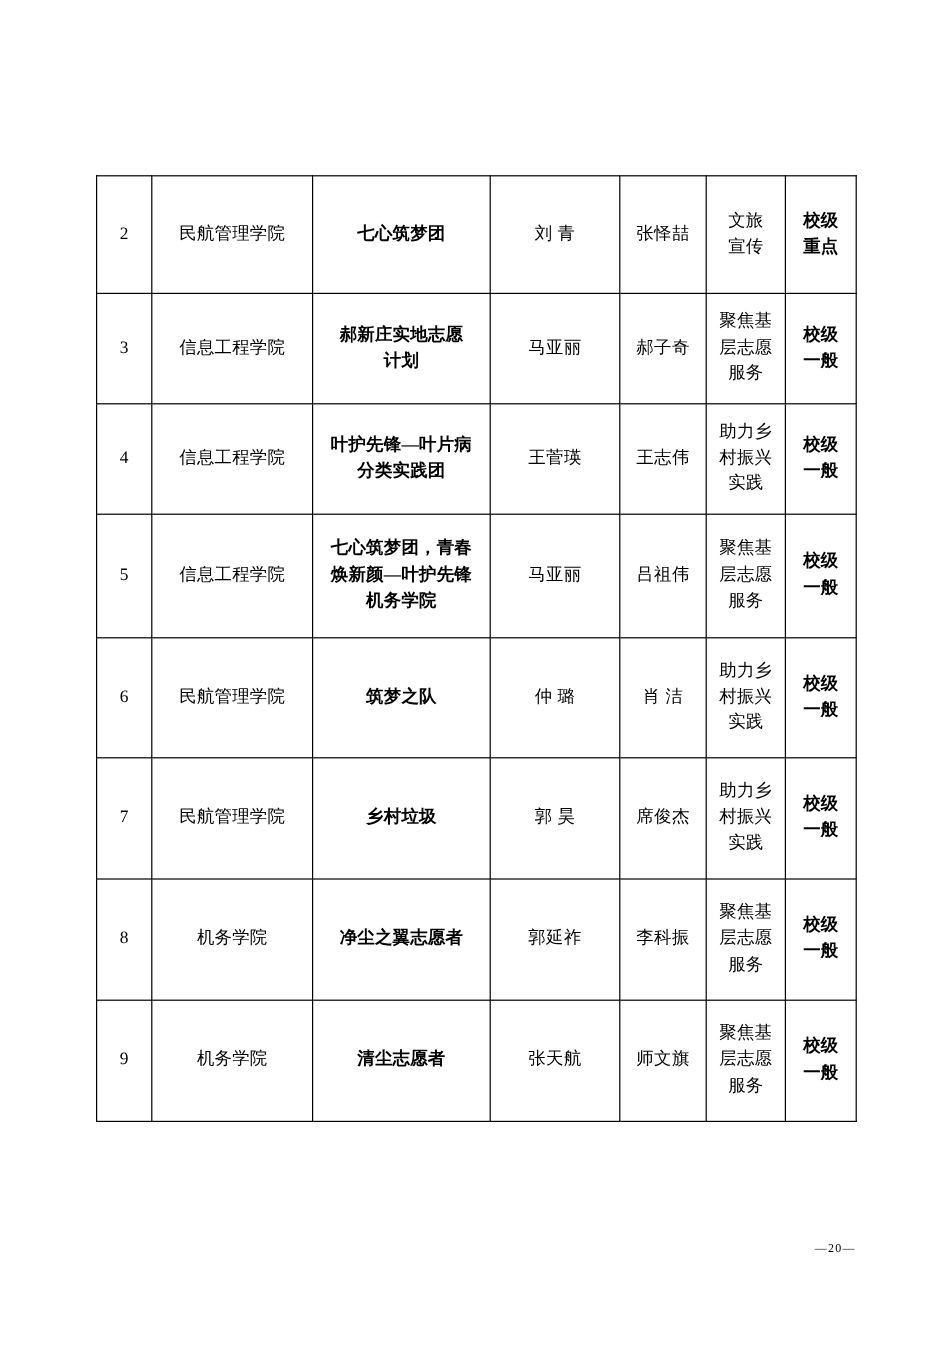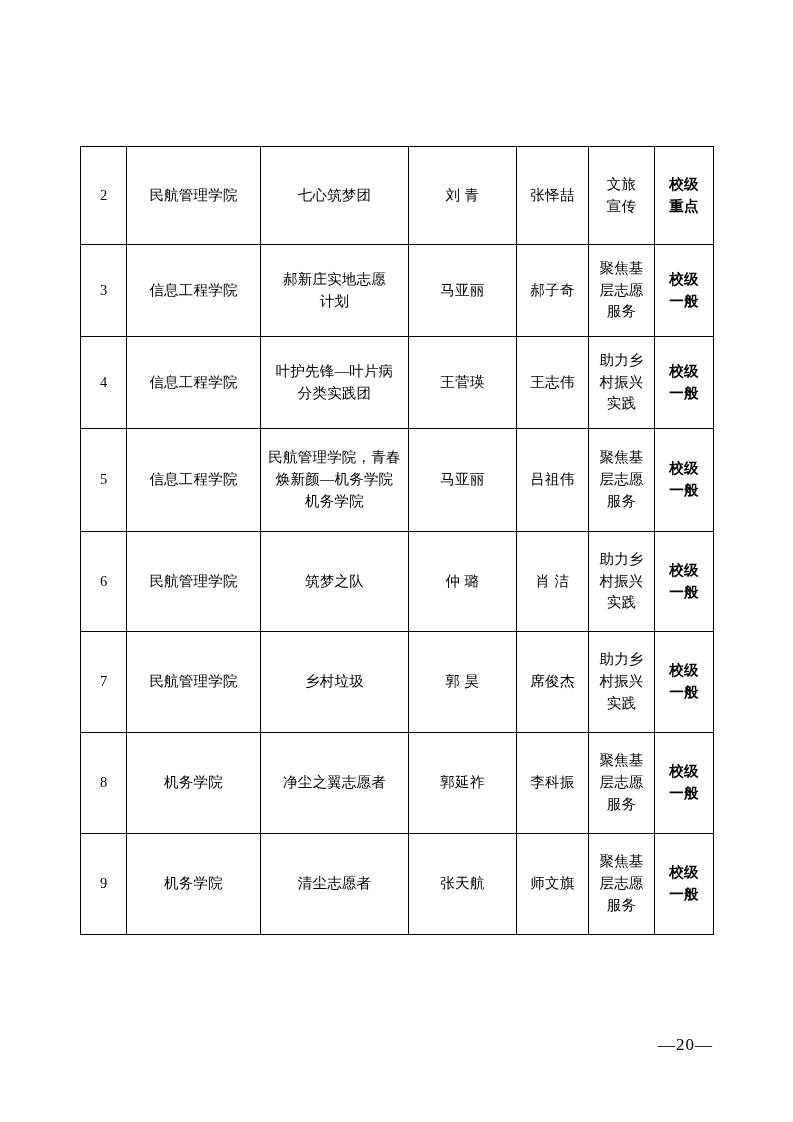--- a/index.html
+++ b/index.html
@@ -42,31 +42,31 @@
   .col-idx   { width: 46px; }
   .col-dept  { width: 134px; }
   .col-name  { width: 148px; }
   .col-lead  { width: 108px; }
   .col-tutor { width: 72px; }
   .col-type  { width: 66px; }
   .col-level { width: 59px; }
 
   .cell-idx { font-size: 14.5px; }
   .cell-dept { font-size: 14.5px; letter-spacing: 0.2px; }
-  .cell-name { font-size: 14.5px; letter-spacing: 0.2px; }
+  .cell-name { font-size: 14.5px; letter-spacing: 0.2px; font-weight: bold; }
   .cell-lead { font-size: 14.5px; letter-spacing: 0.4px; }
   .cell-tutor { font-size: 14.5px; letter-spacing: 0.4px; margin-left: 16px; }
   .cell-type { font-size: 13.5px; letter-spacing: 0.2px; }
   .cell-level { font-size: 13.5px; letter-spacing: 0.2px; font-weight: bold; }
 
   .page-number {
     position: absolute;
     right: 80px;
     top: 1035px;
-    font-size: 17px;
+    font-size: 10px;
     font-family: "Liberation Serif", "DejaVu Serif", serif;
     letter-spacing: 1px;
   }
 </style>
 </head>
 <body>
 
 <div class="page">
 
   <table class="doc-table">
@@ -134,22 +134,22 @@
         <td class="cell-level">
           <div>校级</div>
           <div>一般</div>
         </td>
       </tr>
 
       <tr style="height:103px;">
         <td class="cell-idx">5</td>
         <td class="cell-dept">信息工程学院</td>
         <td class="cell-name">
-          <div>民航管理学院，青春</div>
-          <div>焕新颜—机务学院</div>
+          <div>七心筑梦团，青春</div>
+          <div>焕新颜—叶护先锋</div>
           <div>机务学院</div>
         </td>
         <td class="cell-lead">马亚丽</td>
         <td class="cell-tutor">吕祖伟</td>
         <td class="cell-type">
           <div>聚焦基</div>
           <div>层志愿</div>
           <div>服务</div>
         </td>
         <td class="cell-level">

